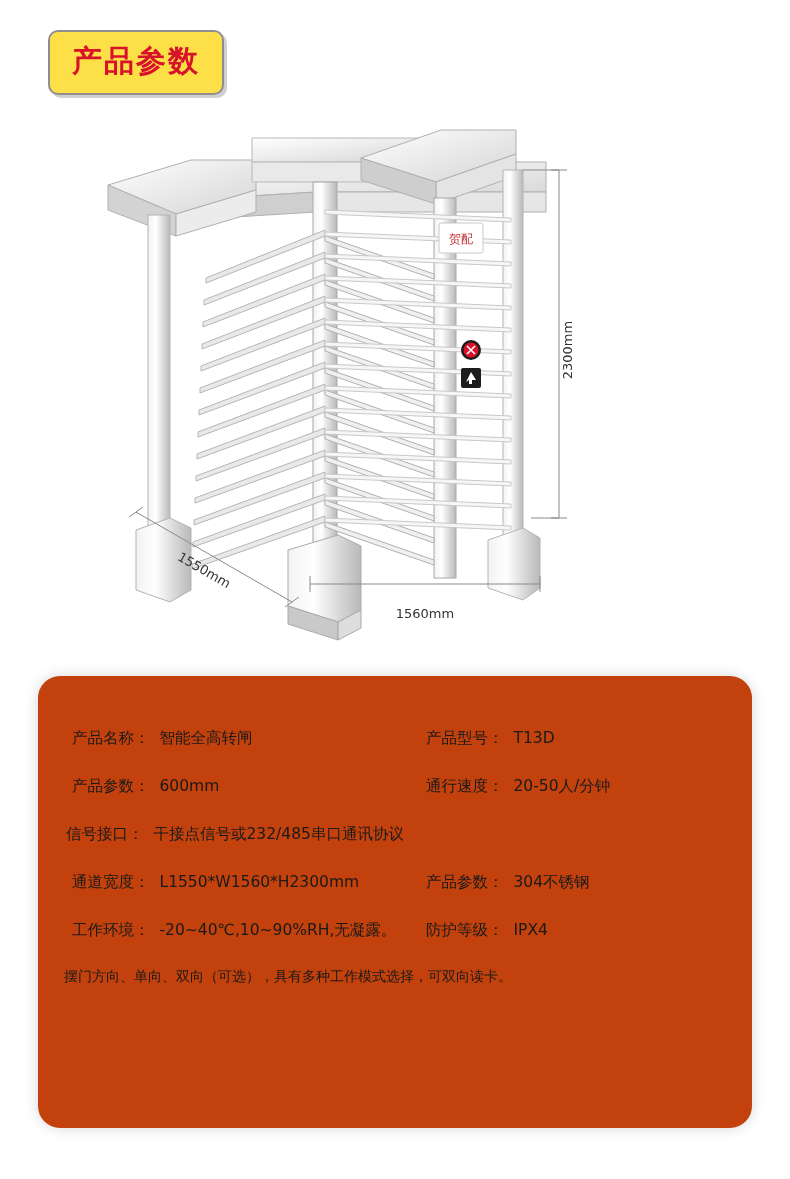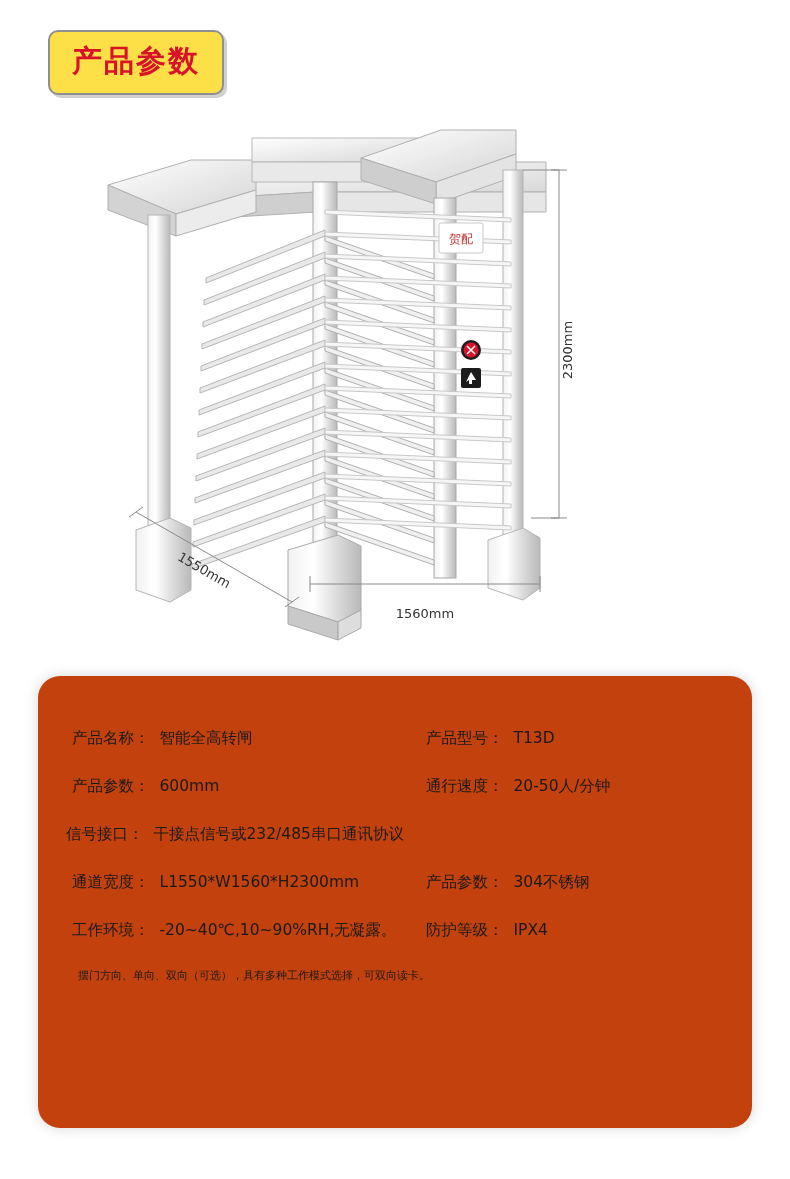--- a/index.html
+++ b/index.html
@@ -76,23 +76,23 @@
   .spec-label {
     color: #1a1a1a;
     white-space: nowrap;
   }
   .spec-value {
     color: #1a1a1a;
     padding-left: 10px;
     white-space: nowrap;
   }
   .spec-note {
-    font-size: 11px;
+    font-size: 14px;
     color: #1a1a1a;
-    padding-left: 40px;
+    padding-left: 26px;
     padding-top: 14px;
     font-family: "DejaVu Sans", sans-serif;
   }
 
   
   .dim-text {
     font-family: "DejaVu Sans", sans-serif;
     font-size: 13px;
     fill: #333333;
   }

